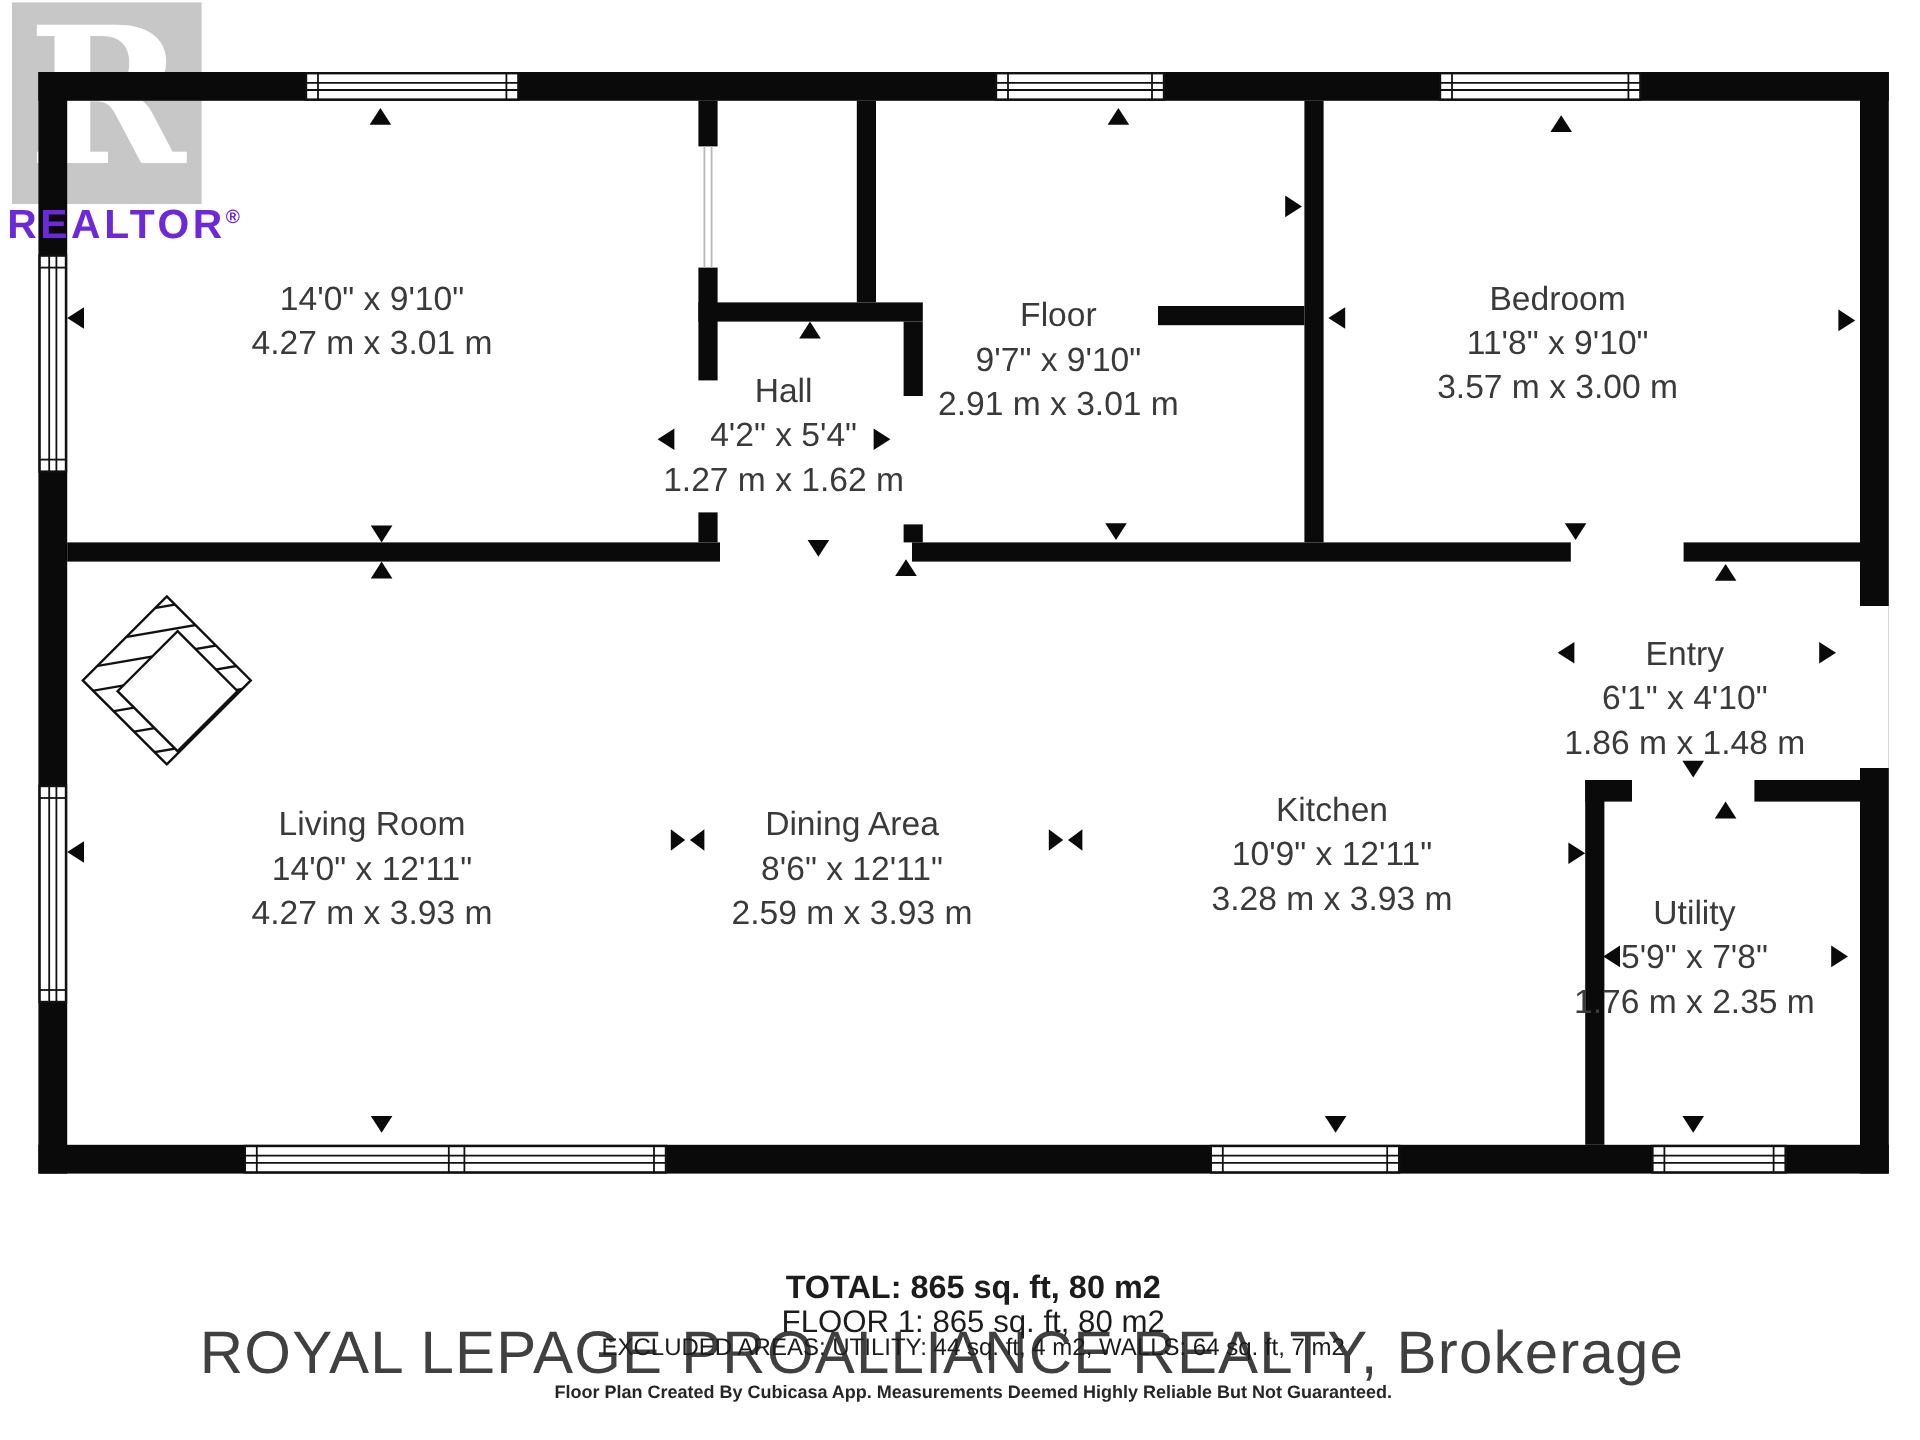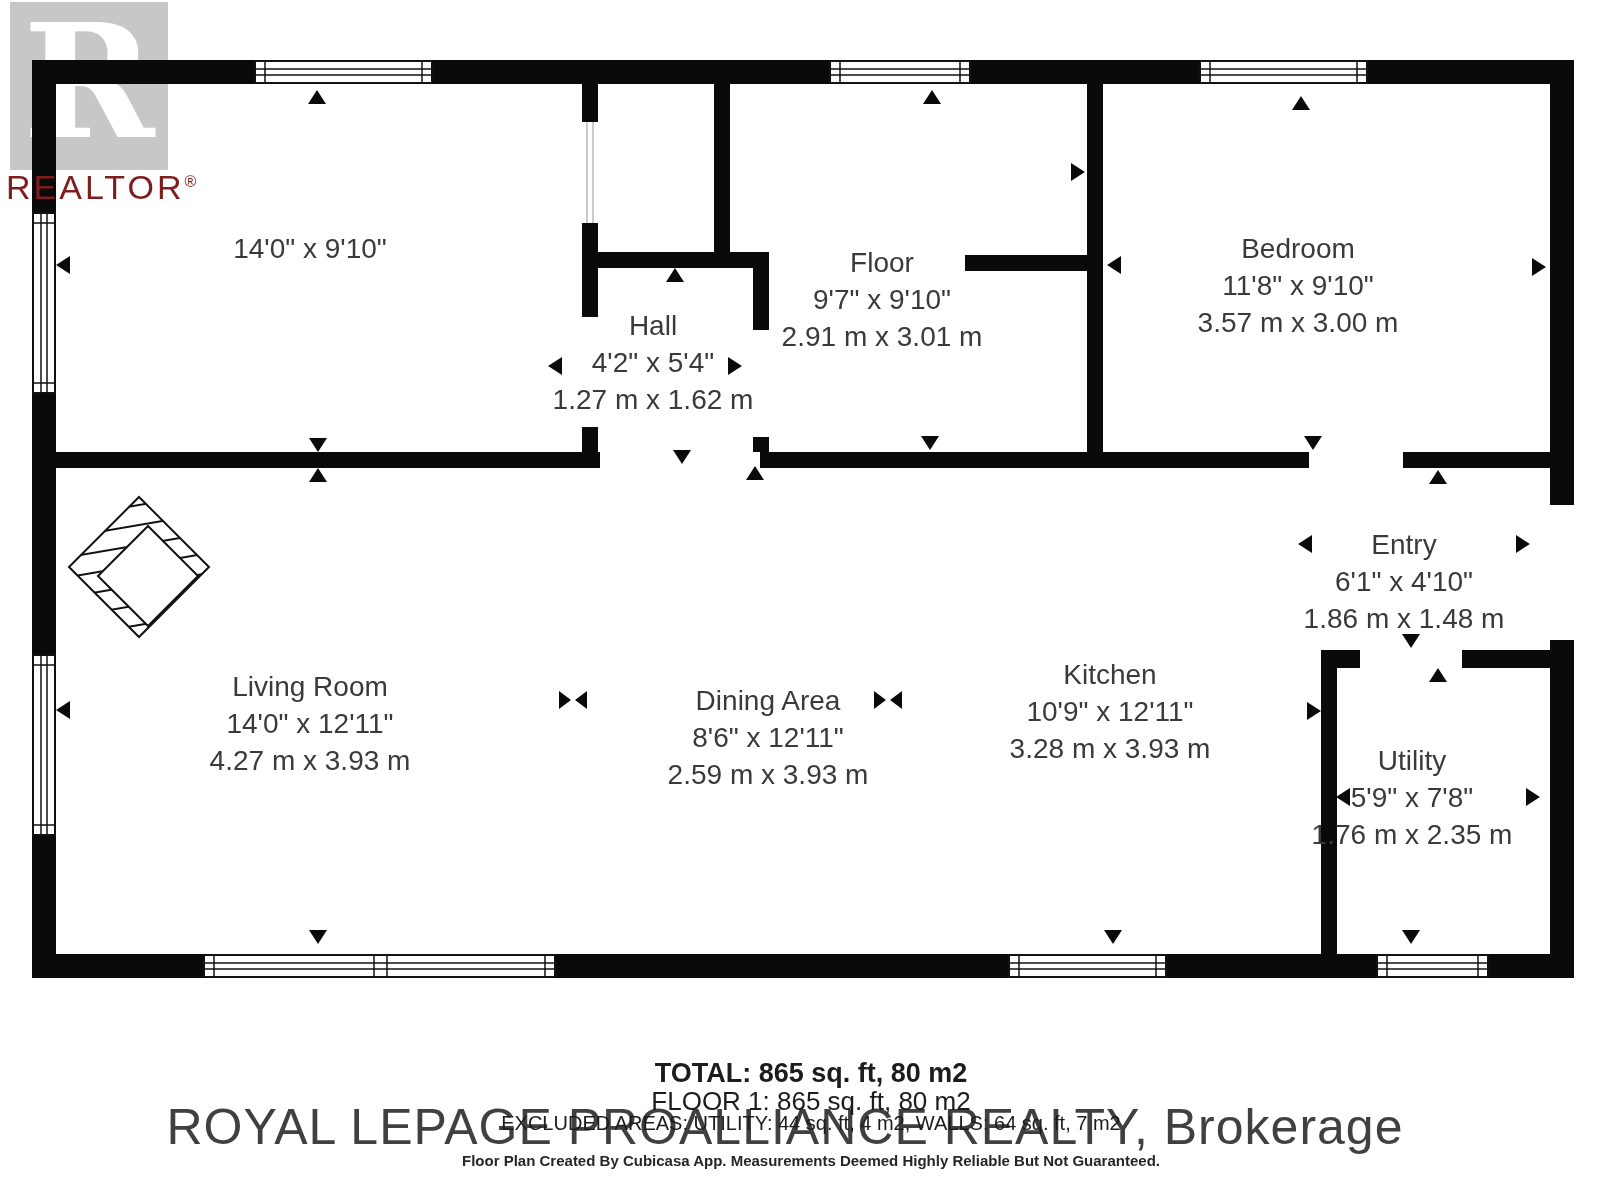--- a/index.html
+++ b/index.html
@@ -13,21 +13,21 @@
     position:absolute;left:10px;top:2px;width:158px;height:168px;
     background:#c7c7c7;z-index:1;display:flex;align-items:center;justify-content:center;
   }
   .logo-letter{
     font-family:"DejaVu Serif","Liberation Serif",serif;
     font-weight:bold;font-size:158px;line-height:158px;color:#ffffff;
     transform:translateY(-4px);
   }
   .logo-text{
     position:absolute;left:6px;top:168px;width:186px;z-index:4;
-    color:#7f1d1d;font-size:34px;font-weight:400;letter-spacing:3px;
+    color:#6d28d9;font-size:34px;font-weight:700;letter-spacing:3px;
     text-align:center;white-space:nowrap;
   }
   .logo-text sup{font-size:16px;letter-spacing:0;}
   .brokerage-watermark{
     position:absolute;left:0;top:1098px;width:1570px;z-index:3;
     text-align:center;color:#404040;font-size:50px;letter-spacing:1px;
     white-space:nowrap;
   }
   
   .plan-svg{position:absolute;left:0;top:0;z-index:2;}
@@ -218,20 +218,21 @@
     <polygon points="559,691 559,709 571,700"></polygon>
     <polygon points="587,691 587,709 575,700"></polygon>
     <polygon points="874,691 874,709 886,700"></polygon>
     <polygon points="902,691 902,709 890,700"></polygon>
     <polygon points="1104,930 1122,930 1113,944"></polygon>
   </g>
 </svg>
 
 <div class="room-label" style="left:310px;top:230px;">
   <div>14'0" x 9'10"</div>
+  <div>4.27 m x 3.01 m</div>
 </div>
 
 <div class="room-label" style="left:653px;top:307px;">
   <div>Hall</div>
   <div>4'2" x 5'4"</div>
   <div>1.27 m x 1.62 m</div>
 </div>
 
 <div class="room-label" style="left:882px;top:244px;">
   <div>Floor</div>
@@ -250,21 +251,21 @@
   <div>6'1" x 4'10"</div>
   <div>1.86 m x 1.48 m</div>
 </div>
 
 <div class="room-label" style="left:310px;top:668px;">
   <div>Living Room</div>
   <div>14'0" x 12'11"</div>
   <div>4.27 m x 3.93 m</div>
 </div>
 
-<div class="room-label" style="left:768px;top:668px;margin-top:14px;">
+<div class="room-label" style="left:710px;top:668px;">
   <div>Dining Area</div>
   <div>8'6" x 12'11"</div>
   <div>2.59 m x 3.93 m</div>
 </div>
 
 <div class="room-label" style="left:1110px;top:656px;">
   <div>Kitchen</div>
   <div>10'9" x 12'11"</div>
   <div>3.28 m x 3.93 m</div>
 </div>

